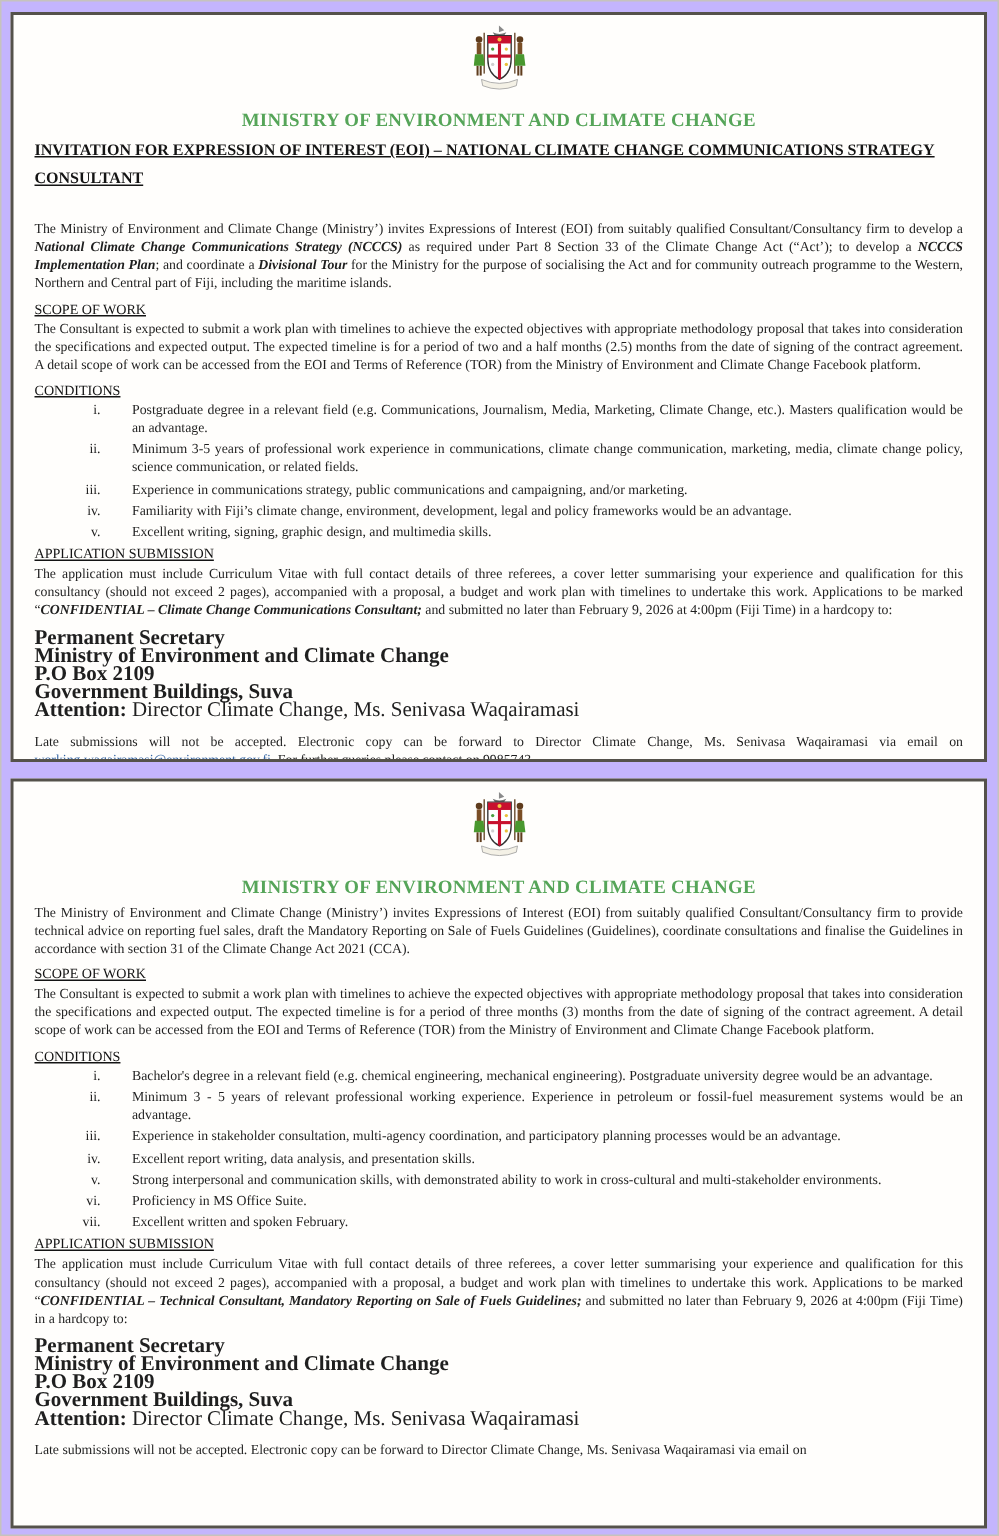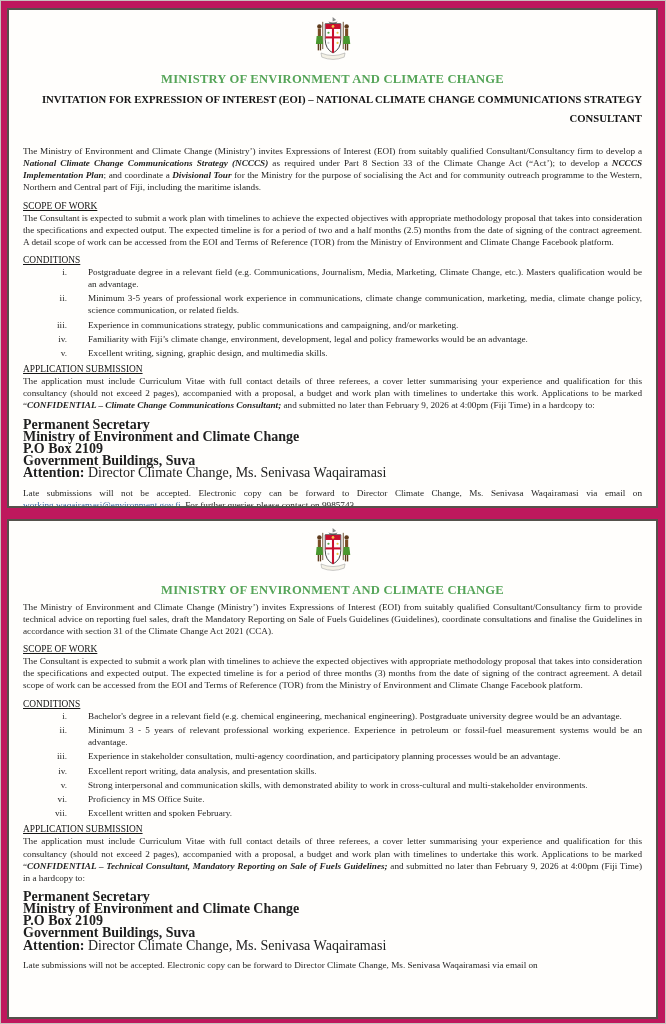--- a/index.html
+++ b/index.html
@@ -5,21 +5,21 @@
   html,body{margin:0;padding:0;}
   body{
     width:666px;height:1024px;position:relative;
     background:#f8f7f4;
     font-family:"Liberation Serif", serif;
     color:#1f1f1f;
     overflow:hidden;
   }
   .page{
     position:absolute;inset:0;
-    background:#be185d;
+    background:#c4b5fd;
     border:1px solid #c6c3bd;
     box-sizing:border-box;
   }
   .notice{
     position:absolute;left:6px;right:7px;height:500px;
     background:#fffefc;
     border:2px solid #55524b;
     box-sizing:border-box;
     padding:4px 14px 0 14px;
     overflow:hidden;
@@ -27,22 +27,22 @@
   #notice-0{top:7px;}
   #notice-1{top:518px;}
   .logo-wrap{text-align:center;margin:2px 0 4px 0;}
   svg.arms{width:40px;height:48px;}
   .ministry{
     margin:0 0 3px 0;text-align:center;
     font-size:12.6px;font-weight:bold;letter-spacing:0.2px;
     color:#56a559;
   }
   .title{
-    margin:0 0 18px 0;text-align:right;
-    font-size:10.7px;line-height:18.6px;font-weight:bold;color:#141414;
+    margin:0 16px 18px 0;text-align:left;
+    font-size:10.7px;line-height:18.6px;font-weight:bold;color:#141414;text-decoration:underline;
   }
   .para{
     margin:0 0 7px 0;
     font-size:9.2px;line-height:12.1px;
     text-align:justify;
   }
   .sec{
     margin:0 0 1px 0;
     font-size:9.4px;font-weight:normal;text-decoration:underline;color:#141414;
   }

